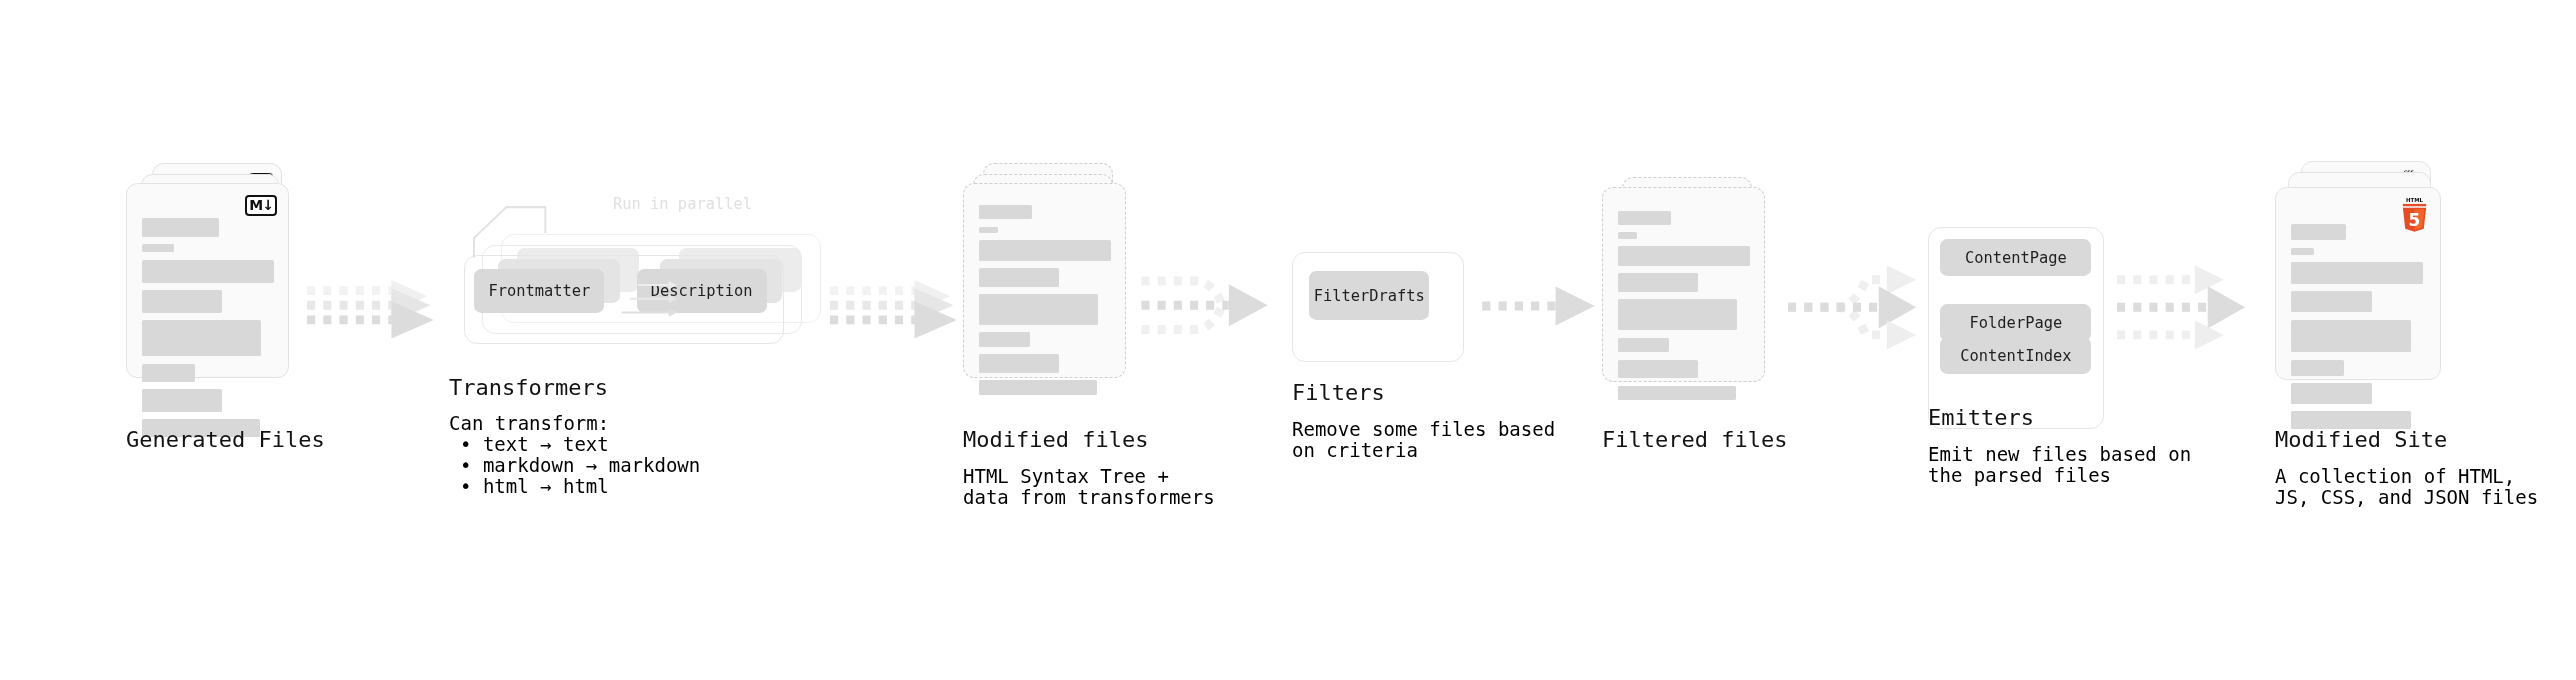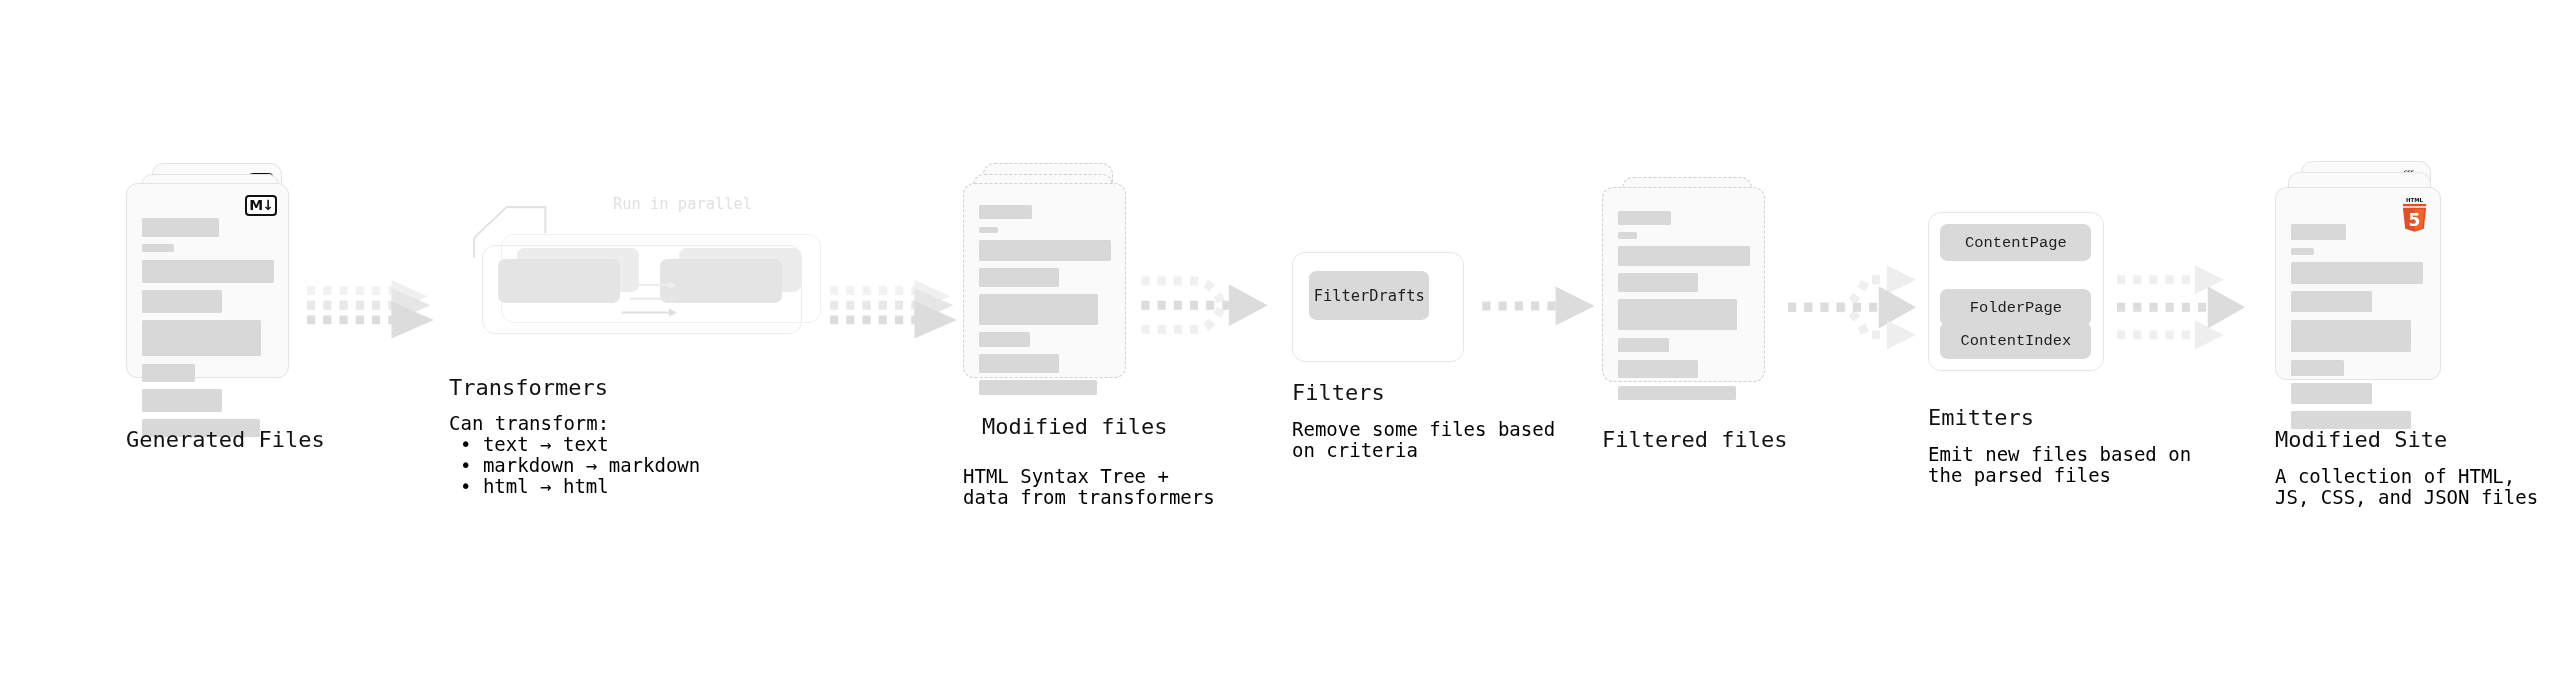--- a/index.html
+++ b/index.html
@@ -146,20 +146,28 @@
     </svg>
     <div class="paralabel" style="left:124px;top:-4.1px;margin-left:40px;">Run in parallel</div>
 
     <div class="groupbox fadeA" style="left:52px;top:35px;width:320px;height:89px;">
       <div class="pill f1" style="left:14.6px;top:13px;width:122px;height:44px;"></div>
       <div class="pill f1" style="left:177px;top:13px;width:122px;height:44px;"></div>
     </div>
     <div class="groupbox fadeB" style="left:33px;top:46px;width:320px;height:89px;">
       <div class="pill f2" style="left:14.6px;top:13px;width:122px;height:44px;"></div>
       <div class="pill f2" style="left:177px;top:13px;width:122px;height:44px;"></div>
+    </div>
+    <div class="groupbox" style="left:14.6px;top:56px;width:320px;height:89px;">
+      <div class="pill" style="left:9.8px;top:13px;width:130px;height:44px;">
+        <span>Frontmatter</span>
+      </div>
+      <div class="pill" style="left:172px;top:13px;width:130px;height:44px;">
+        <span>Description</span>
+      </div>
     </div>
 
     <svg class="arrow" style="left:163px;top:81px;" width="73" height="49" viewBox="0 0 90 60">
       <g fill="none" stroke-width="2.5">
         <line x1="32" y1="6" x2="72" y2="6" stroke="#ededed"></line>
         <polygon points="70,1 80,6 70,11" fill="#ededed"></polygon>
         <line x1="22" y1="23" x2="72" y2="23" stroke="#e7e7e7"></line>
         <polygon points="70,18 80,23 70,28" fill="#e7e7e7"></polygon>
         <line x1="12" y1="40" x2="72" y2="40" stroke="#dfdfdf"></line>
         <polygon points="70,35 80,40 70,45" fill="#dfdfdf"></polygon>
@@ -192,21 +200,21 @@
         <div class="bar" style="width:19.5px;height:6.5px;"></div>
         <div class="bar" style="width:132px;height:20.3px;"></div>
         <div class="bar" style="width:80px;height:18.7px;"></div>
         <div class="bar" style="width:119px;height:31px;"></div>
         <div class="bar" style="width:51px;height:14.6px;"></div>
         <div class="bar" style="width:80px;height:18.7px;"></div>
         <div class="bar" style="width:118px;height:14.6px;"></div>
       </div>
     </div>
   </div>
-  <div class="title" style="left:963px;top:414px;margin-left:19px;">Modified files</div>
+  <div class="title" style="left:963px;top:427px;">Modified files</div>
   <div class="sub" style="left:963px;top:466px;">HTML Syntax Tree +
 data from transformers</div>
 
   <svg class="arrow" style="left:1138px;top:268px;" width="146" height="89" viewBox="0 0 180 110">
     <g fill="none" stroke-width="11" stroke-dasharray="10 10">
       <path d="M 4 16 L 70 16 Q 92 16 104 46" stroke="#f0f0f0"></path>
       <path d="M 4 76 L 70 76 Q 92 76 104 46" stroke="#f0f0f0"></path>
       <line x1="4" y1="46" x2="112" y2="46" stroke="#dcdcdc"></line>
     </g>
     <polygon points="112,20 160,46 112,72" fill="#dcdcdc"></polygon>
@@ -247,21 +255,21 @@
     <g fill="none" stroke-width="11" stroke-dasharray="10 10">
       <path d="M 0 58 L 60 58 Q 82 58 96 24 L 128 24" stroke="#efefef"></path>
       <path d="M 0 58 L 60 58 Q 82 58 96 92 L 128 92" stroke="#efefef"></path>
       <line x1="0" y1="58" x2="112" y2="58" stroke="#dcdcdc"></line>
     </g>
     <polygon points="122,6 158,24 122,42" fill="#eeeeee"></polygon>
     <polygon points="112,32 158,58 112,84" fill="#dcdcdc"></polygon>
     <polygon points="122,74 158,92 122,110" fill="#eeeeee"></polygon>
   </svg>
 
-  <div class="groupbox" style="left:1928px;top:212px;width:176px;height:159px;font-family:Liberation Mono, monospace;">
+  <div class="groupbox" style="left:1928px;top:227px;width:176px;height:202px;">
     <div class="pill" style="left:11.4px;top:11.4px;width:151px;height:37px;">
       <span>ContentPage</span>
     </div>
     <div class="pill" style="left:11.4px;top:60px;width:151px;height:37px;margin-top:16px;">
       <span>FolderPage</span>
     </div>
     <div class="pill" style="left:11.4px;top:109px;width:151px;height:37px;">
       <span>ContentIndex</span>
     </div>
   </div>

